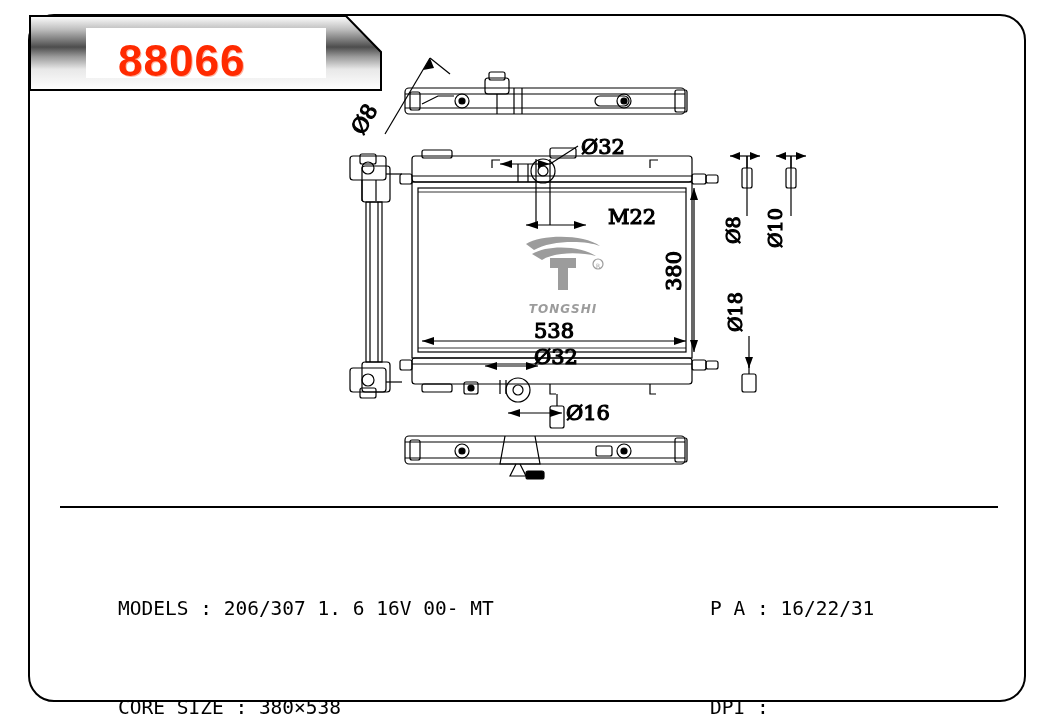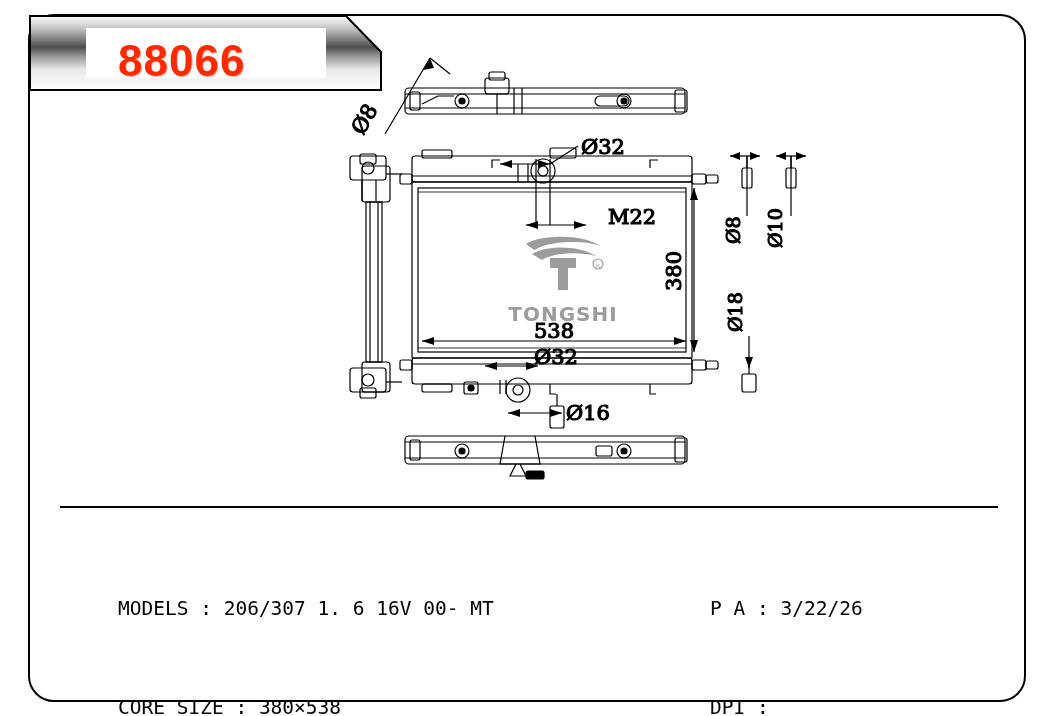--- a/index.html
+++ b/index.html
@@ -62,21 +62,22 @@
     position: absolute;
     left: 468px;
     top: 218px;
     width: 130px;
     height: 92px;
     text-align: center;
   }
   .wm-name {
     font-family: "DejaVu Sans", sans-serif;
     font-weight: bold;
-    font-size: 20px;
+    font-style: italic;
+    font-size: 12px;
     letter-spacing: 1px;
     color: #9c9c9c;
     margin-top: 2px;
   }
   
   .spec-box {
     position: absolute;
     left: 30px;
     top: 490px;
     width: 938px;
@@ -313,21 +314,21 @@
   </div>
 
   <div class="spec-box">
     <div class="spec-col left">
       <span class="spec-row">MODELS : 206/307 1. 6 16V 00- MT</span>
       <span class="spec-row">CORE SIZE : 380×538</span>
       
       
     </div>
     <div class="spec-col right">
-      <span class="spec-row">P A : 3/22/26</span>
+      <span class="spec-row">P A : 16/22/31</span>
       <span class="spec-row">DPI :</span>
       
       
     </div>
   </div>
 
 </div>
 
 <div class="part-tab">
   <svg class="tab-shape" viewBox="0 0 355 78" preserveAspectRatio="none">

